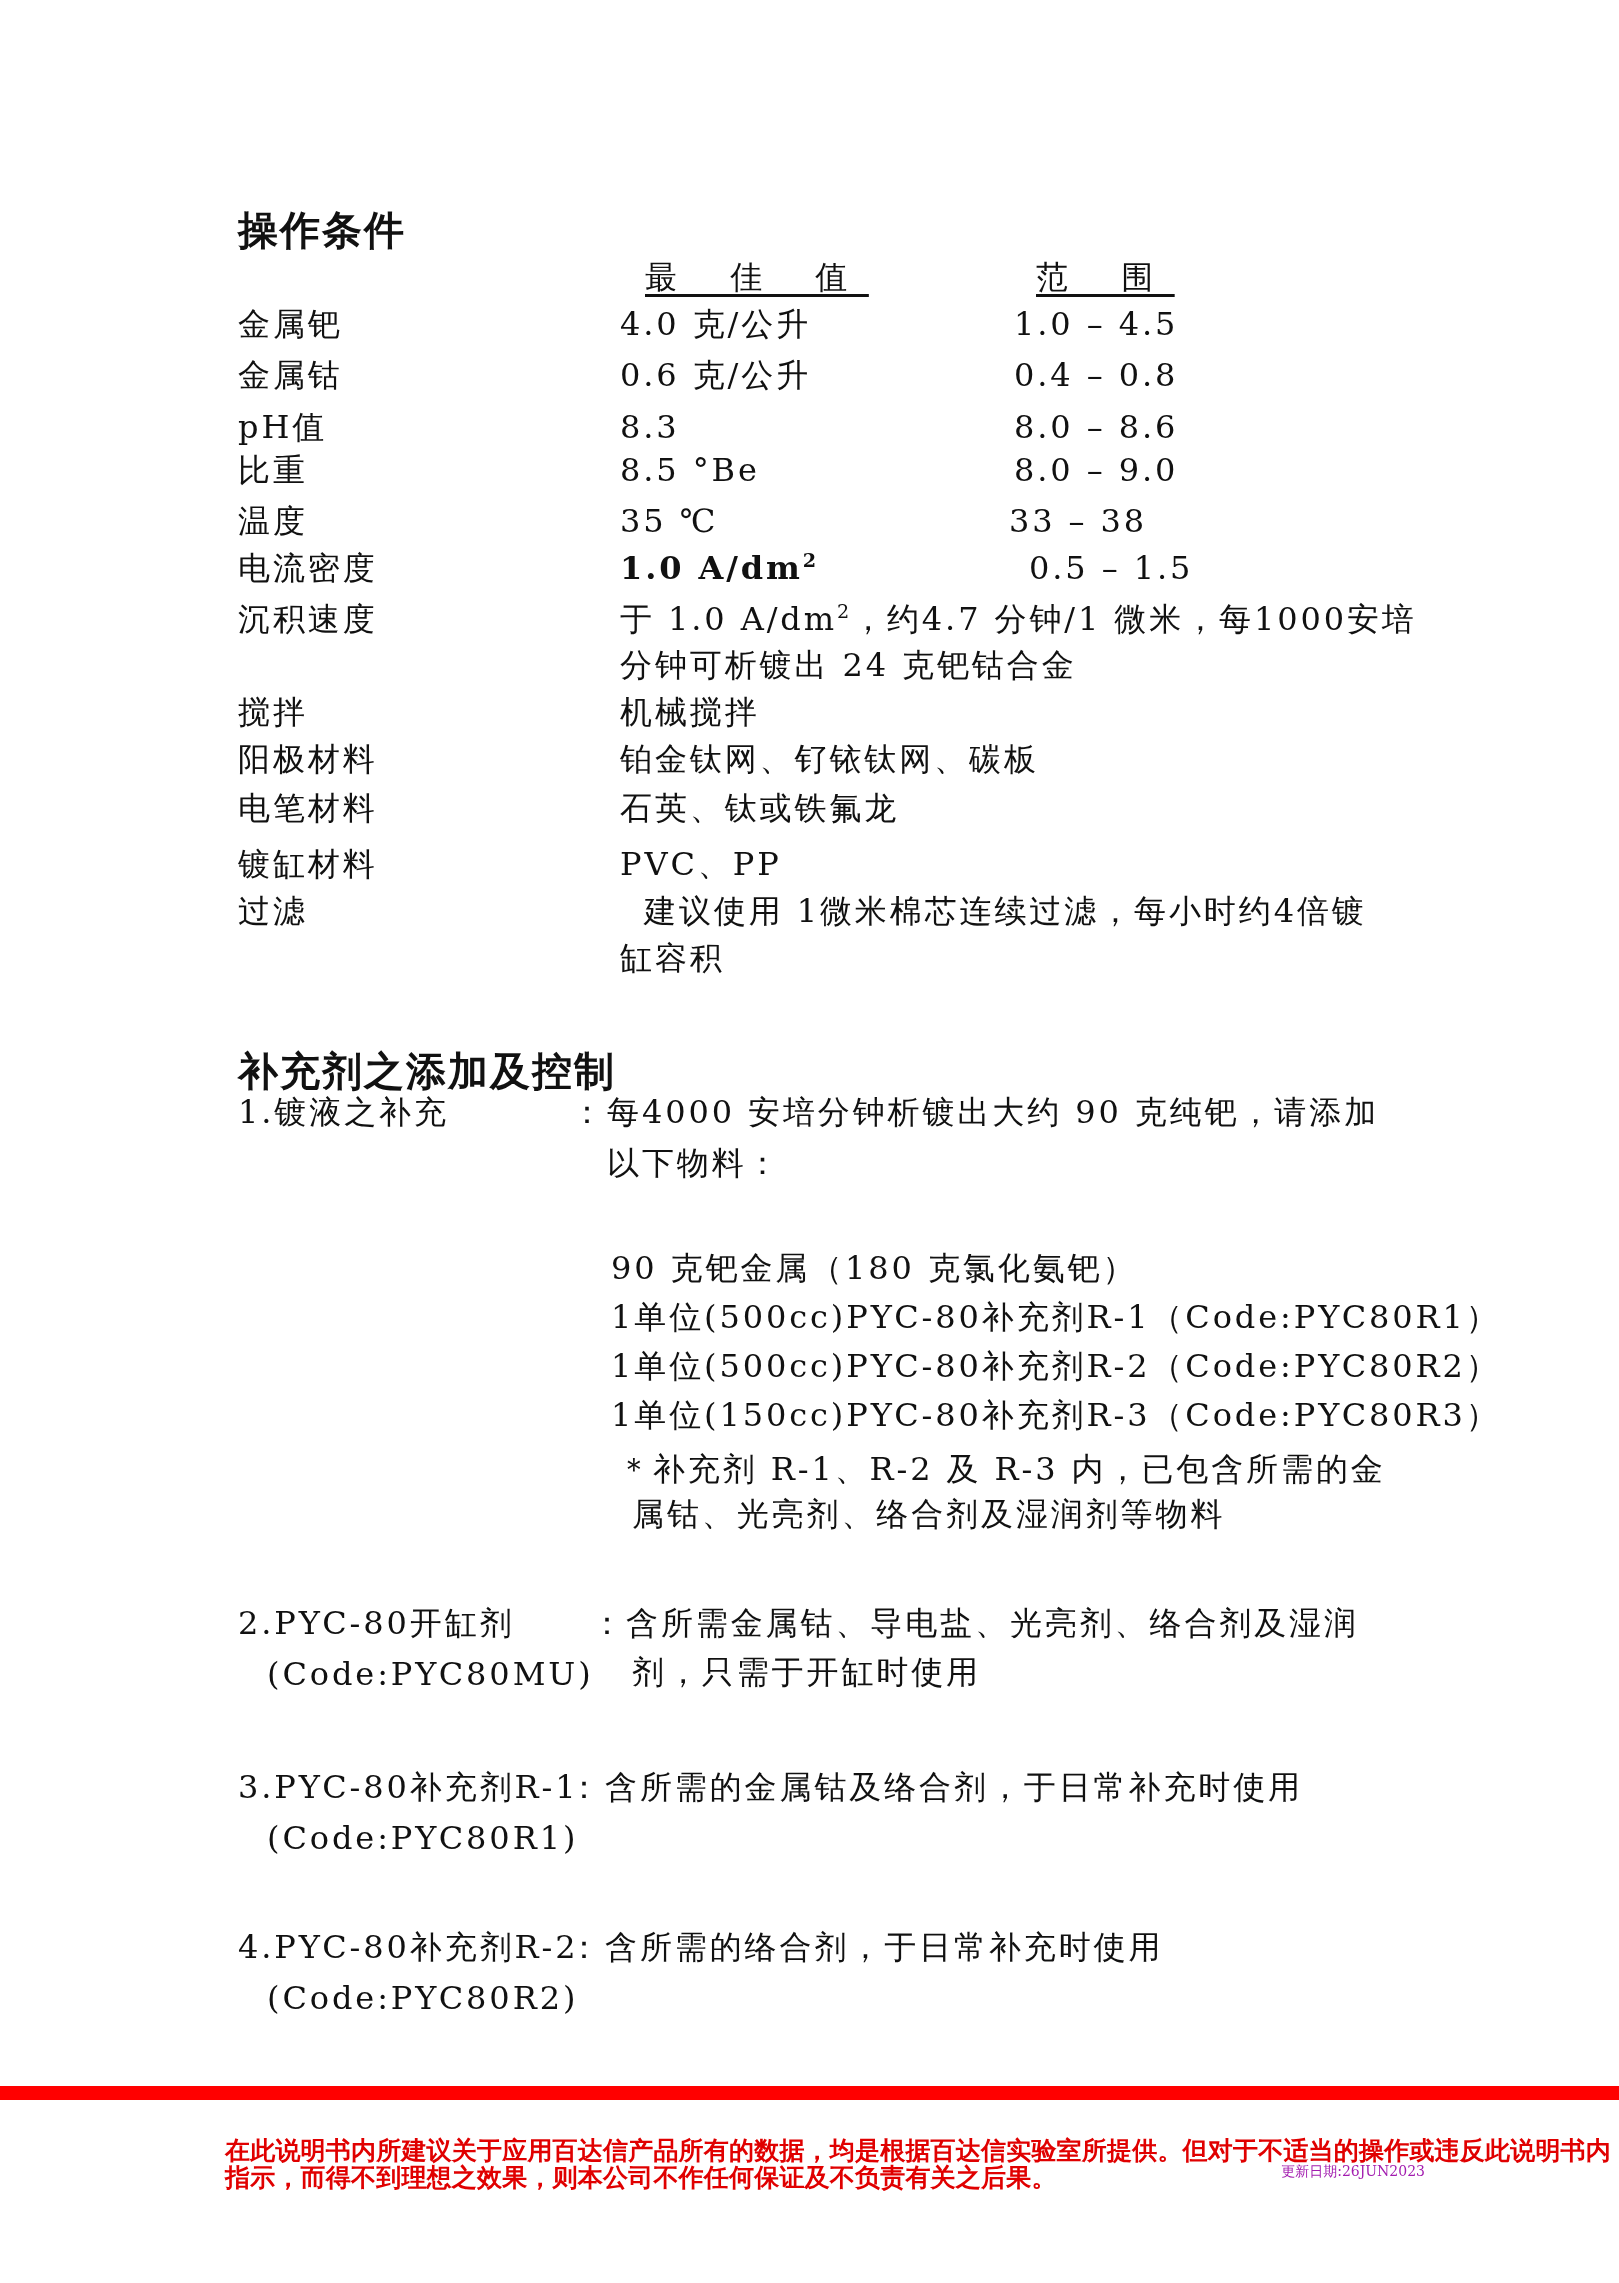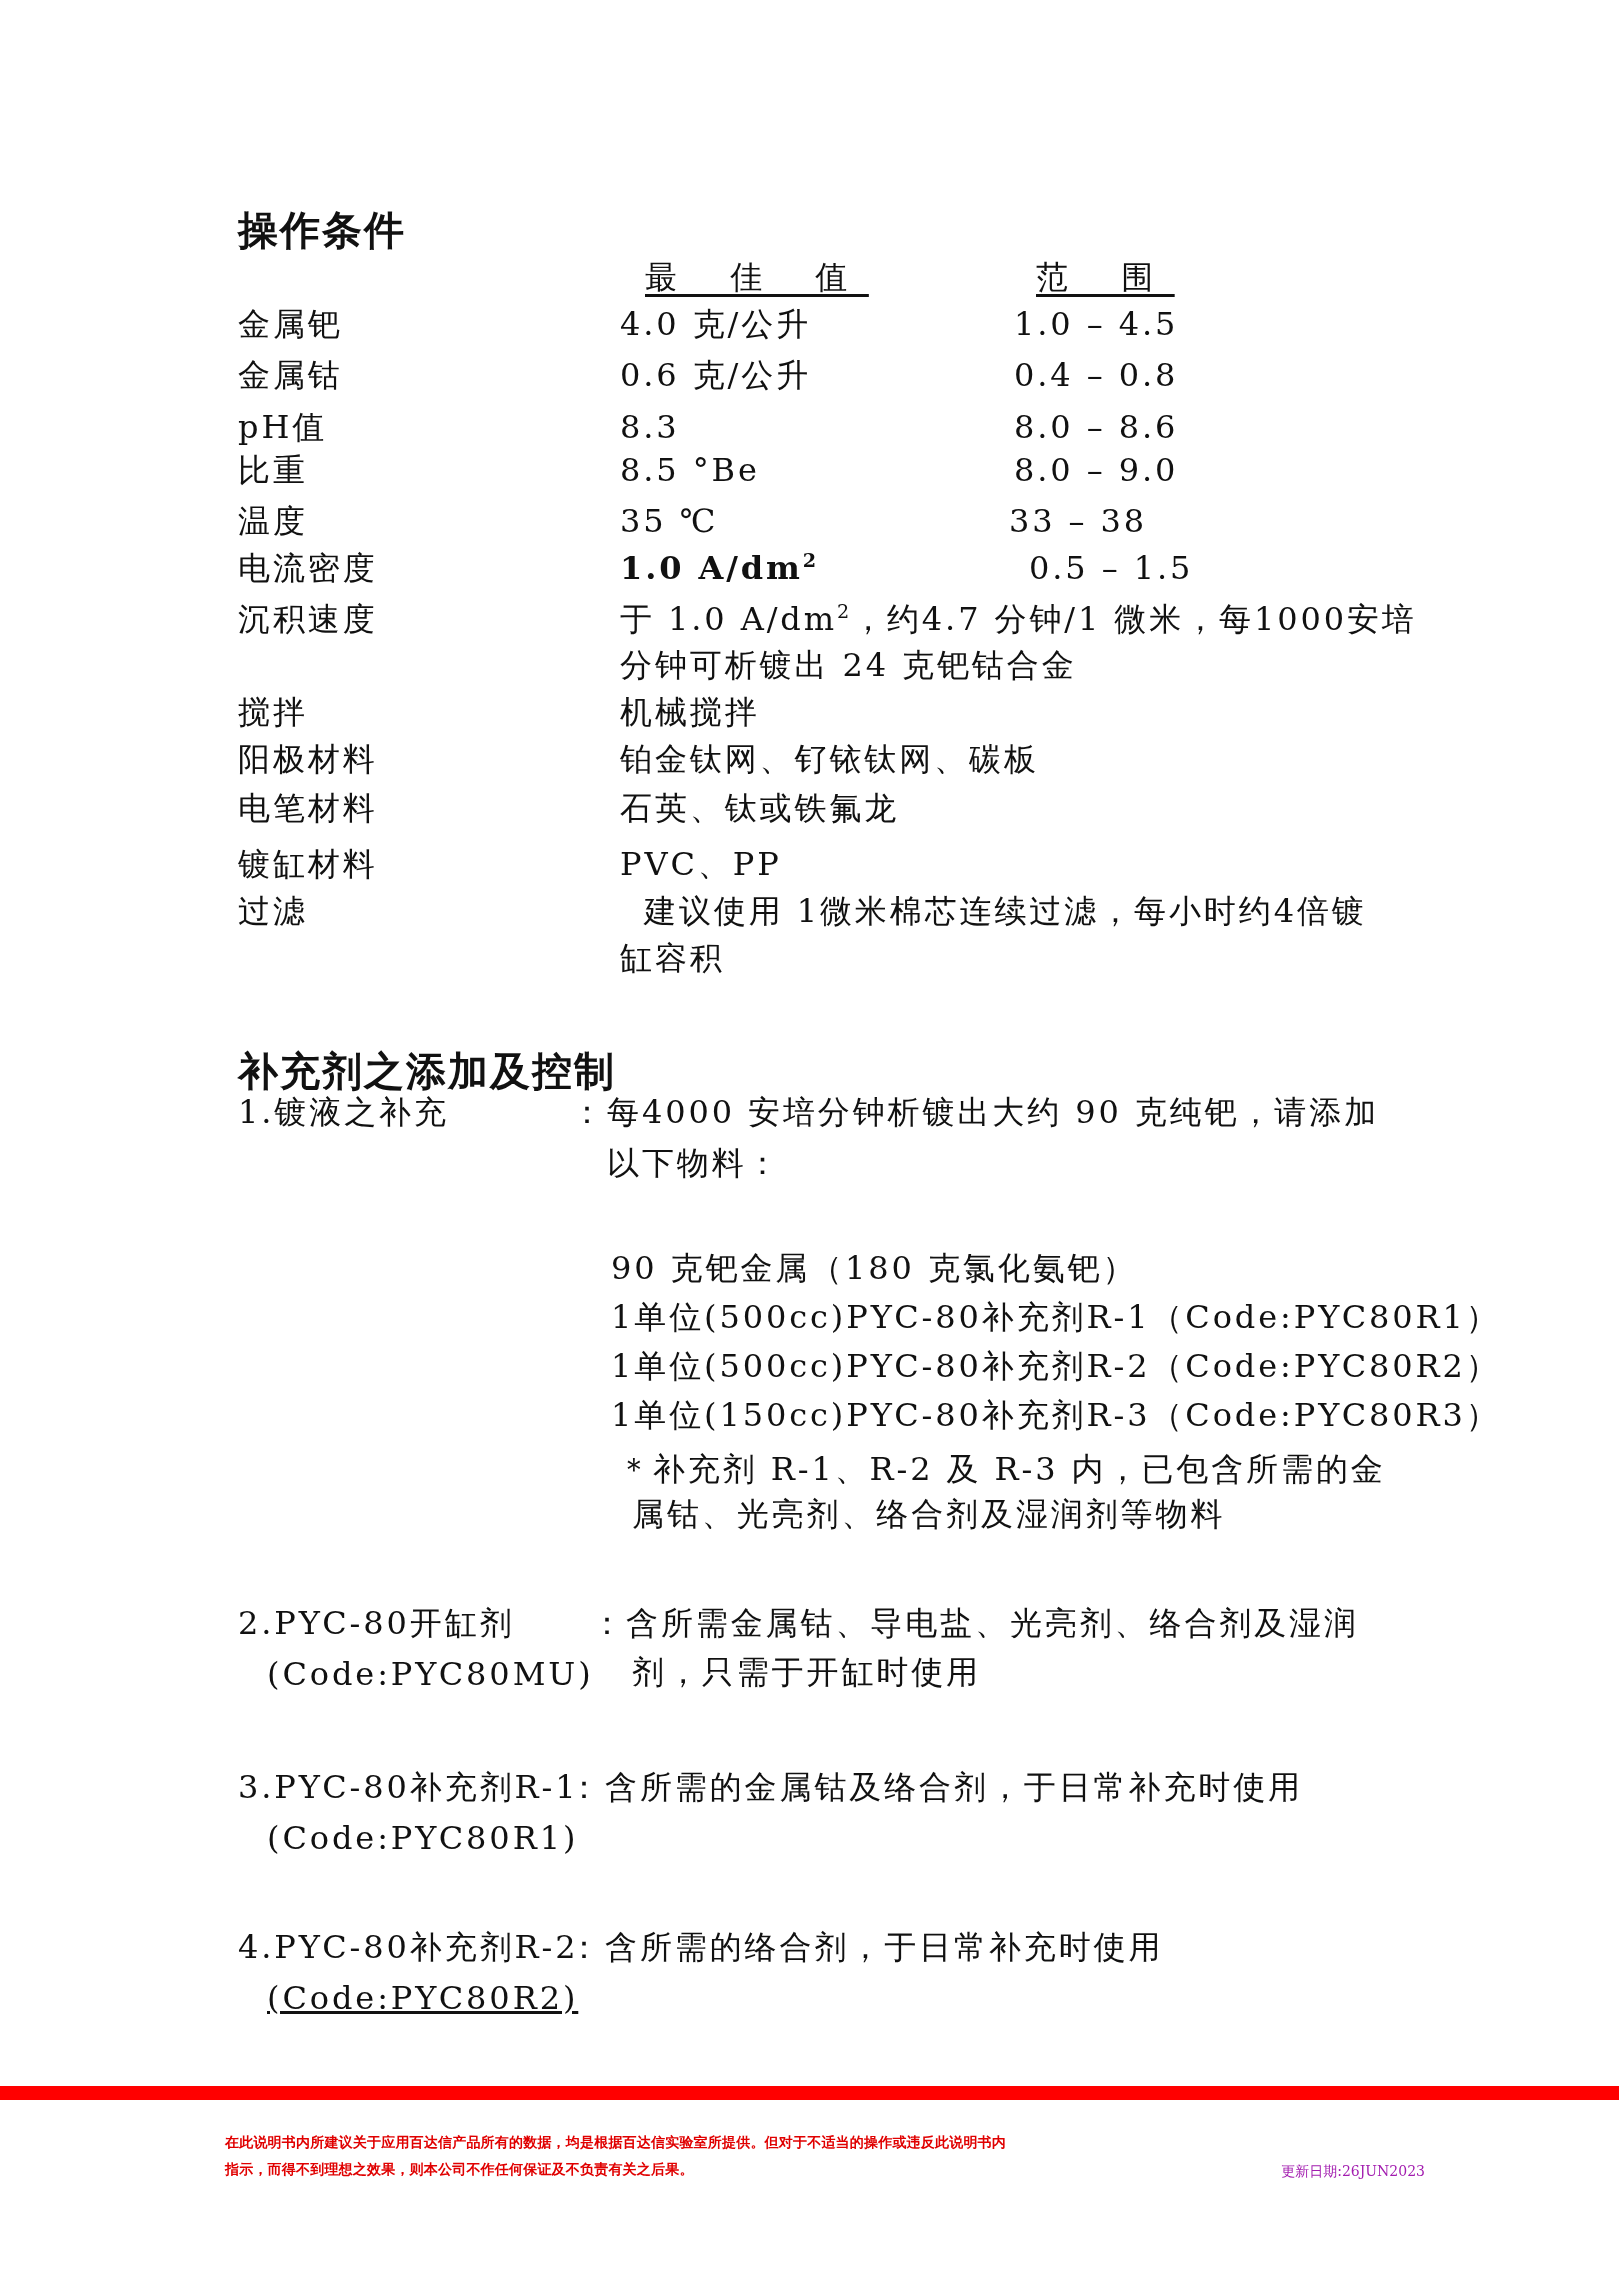--- a/index.html
+++ b/index.html
@@ -5,21 +5,21 @@
   html, body { margin: 0; padding: 0; background: #ffffff; }
   body { width: 1620px; height: 2283px; position: relative; overflow: hidden;
          font-family: "DejaVu Serif", "Liberation Serif", serif; color: #111; }
   .abs { position: absolute; white-space: nowrap; }
   .h { font-size: 40px; font-weight: bold; letter-spacing: 2px; }
   .t { font-size: 32px; letter-spacing: 2.9px; line-height: 1; }
   .colhead { font-size: 32px; letter-spacing: 21.5px; text-decoration: underline; text-underline-offset: 5.9px; text-decoration-thickness: 2.9px; }
   sup { font-size: 60%; vertical-align: super; line-height: 0; }
   .redbar { position: absolute; left: 0; top: 2086px; width: 1620px; height: 13.7px; background: #ff0000; }
   .disc { position: absolute; left: 225px; font-family: "DejaVu Sans", "Liberation Sans", sans-serif;
-          font-weight: bold; font-size: 14px; color: #e00000; white-space: nowrap; letter-spacing: 0.2px; }
+          font-weight: bold; font-size: 25px; color: #e00000; white-space: nowrap; letter-spacing: 0.2px; }
   .date { position: absolute; right: 195px; top: 2163px; font-family: "DejaVu Serif", "Liberation Serif", serif;
           font-size: 14px; color: #a21caf; }
 </style>
 </head>
 <body>
 
 <div class="abs h" style="left:238px; top:203px;">操作条件</div>
 
 <div class="abs colhead" style="left:645px; top:256px;">最 佳 值</div>
 <div class="abs colhead" style="left:1036px; top:256px;">范 围</div>
@@ -87,21 +87,21 @@
 <div class="abs t" style="left:591px; top:1607px;">：</div>
 <div class="abs t" style="left:626px; top:1607px;">含所需金属钴、导电盐、光亮剂、络合剂及湿润</div>
 <div class="abs t" style="left:632px; top:1656px;">剂，只需于开缸时使用</div>
 
 <div class="abs t" style="left:238px; top:1771px;">3.PYC-80补充剂R-1</div>
 <div class="abs t" style="left:267px; top:1822px;">(Code:PYC80R1)</div>
 <div class="abs t" style="left:568px; top:1771px;">：</div>
 <div class="abs t" style="left:605px; top:1771px;">含所需的金属钴及络合剂，于日常补充时使用</div>
 
 <div class="abs t" style="left:238px; top:1931px;">4.PYC-80补充剂R-2</div>
-<div class="abs t" style="left:267px; top:1982px;text-decoration:underline;">(Code:PYC80R2)</div>
+<div class="abs t" style="left:267px; top:1982px;">(Code:PYC80R2)</div>
 <div class="abs t" style="left:568px; top:1931px;">：</div>
 <div class="abs t" style="left:605px; top:1931px;">含所需的络合剂，于日常补充时使用</div>
 
 <div class="redbar"></div>
 <div class="disc" style="top:2134px;">在此说明书内所建议关于应用百达信产品所有的数据，均是根据百达信实验室所提供。但对于不适当的操作或违反此说明书内</div>
 <div class="disc" style="top:2161px;">指示，而得不到理想之效果，则本公司不作任何保证及不负责有关之后果。</div>
 <div class="date">更新日期:26JUN2023</div>
 
 
 </body></html>

